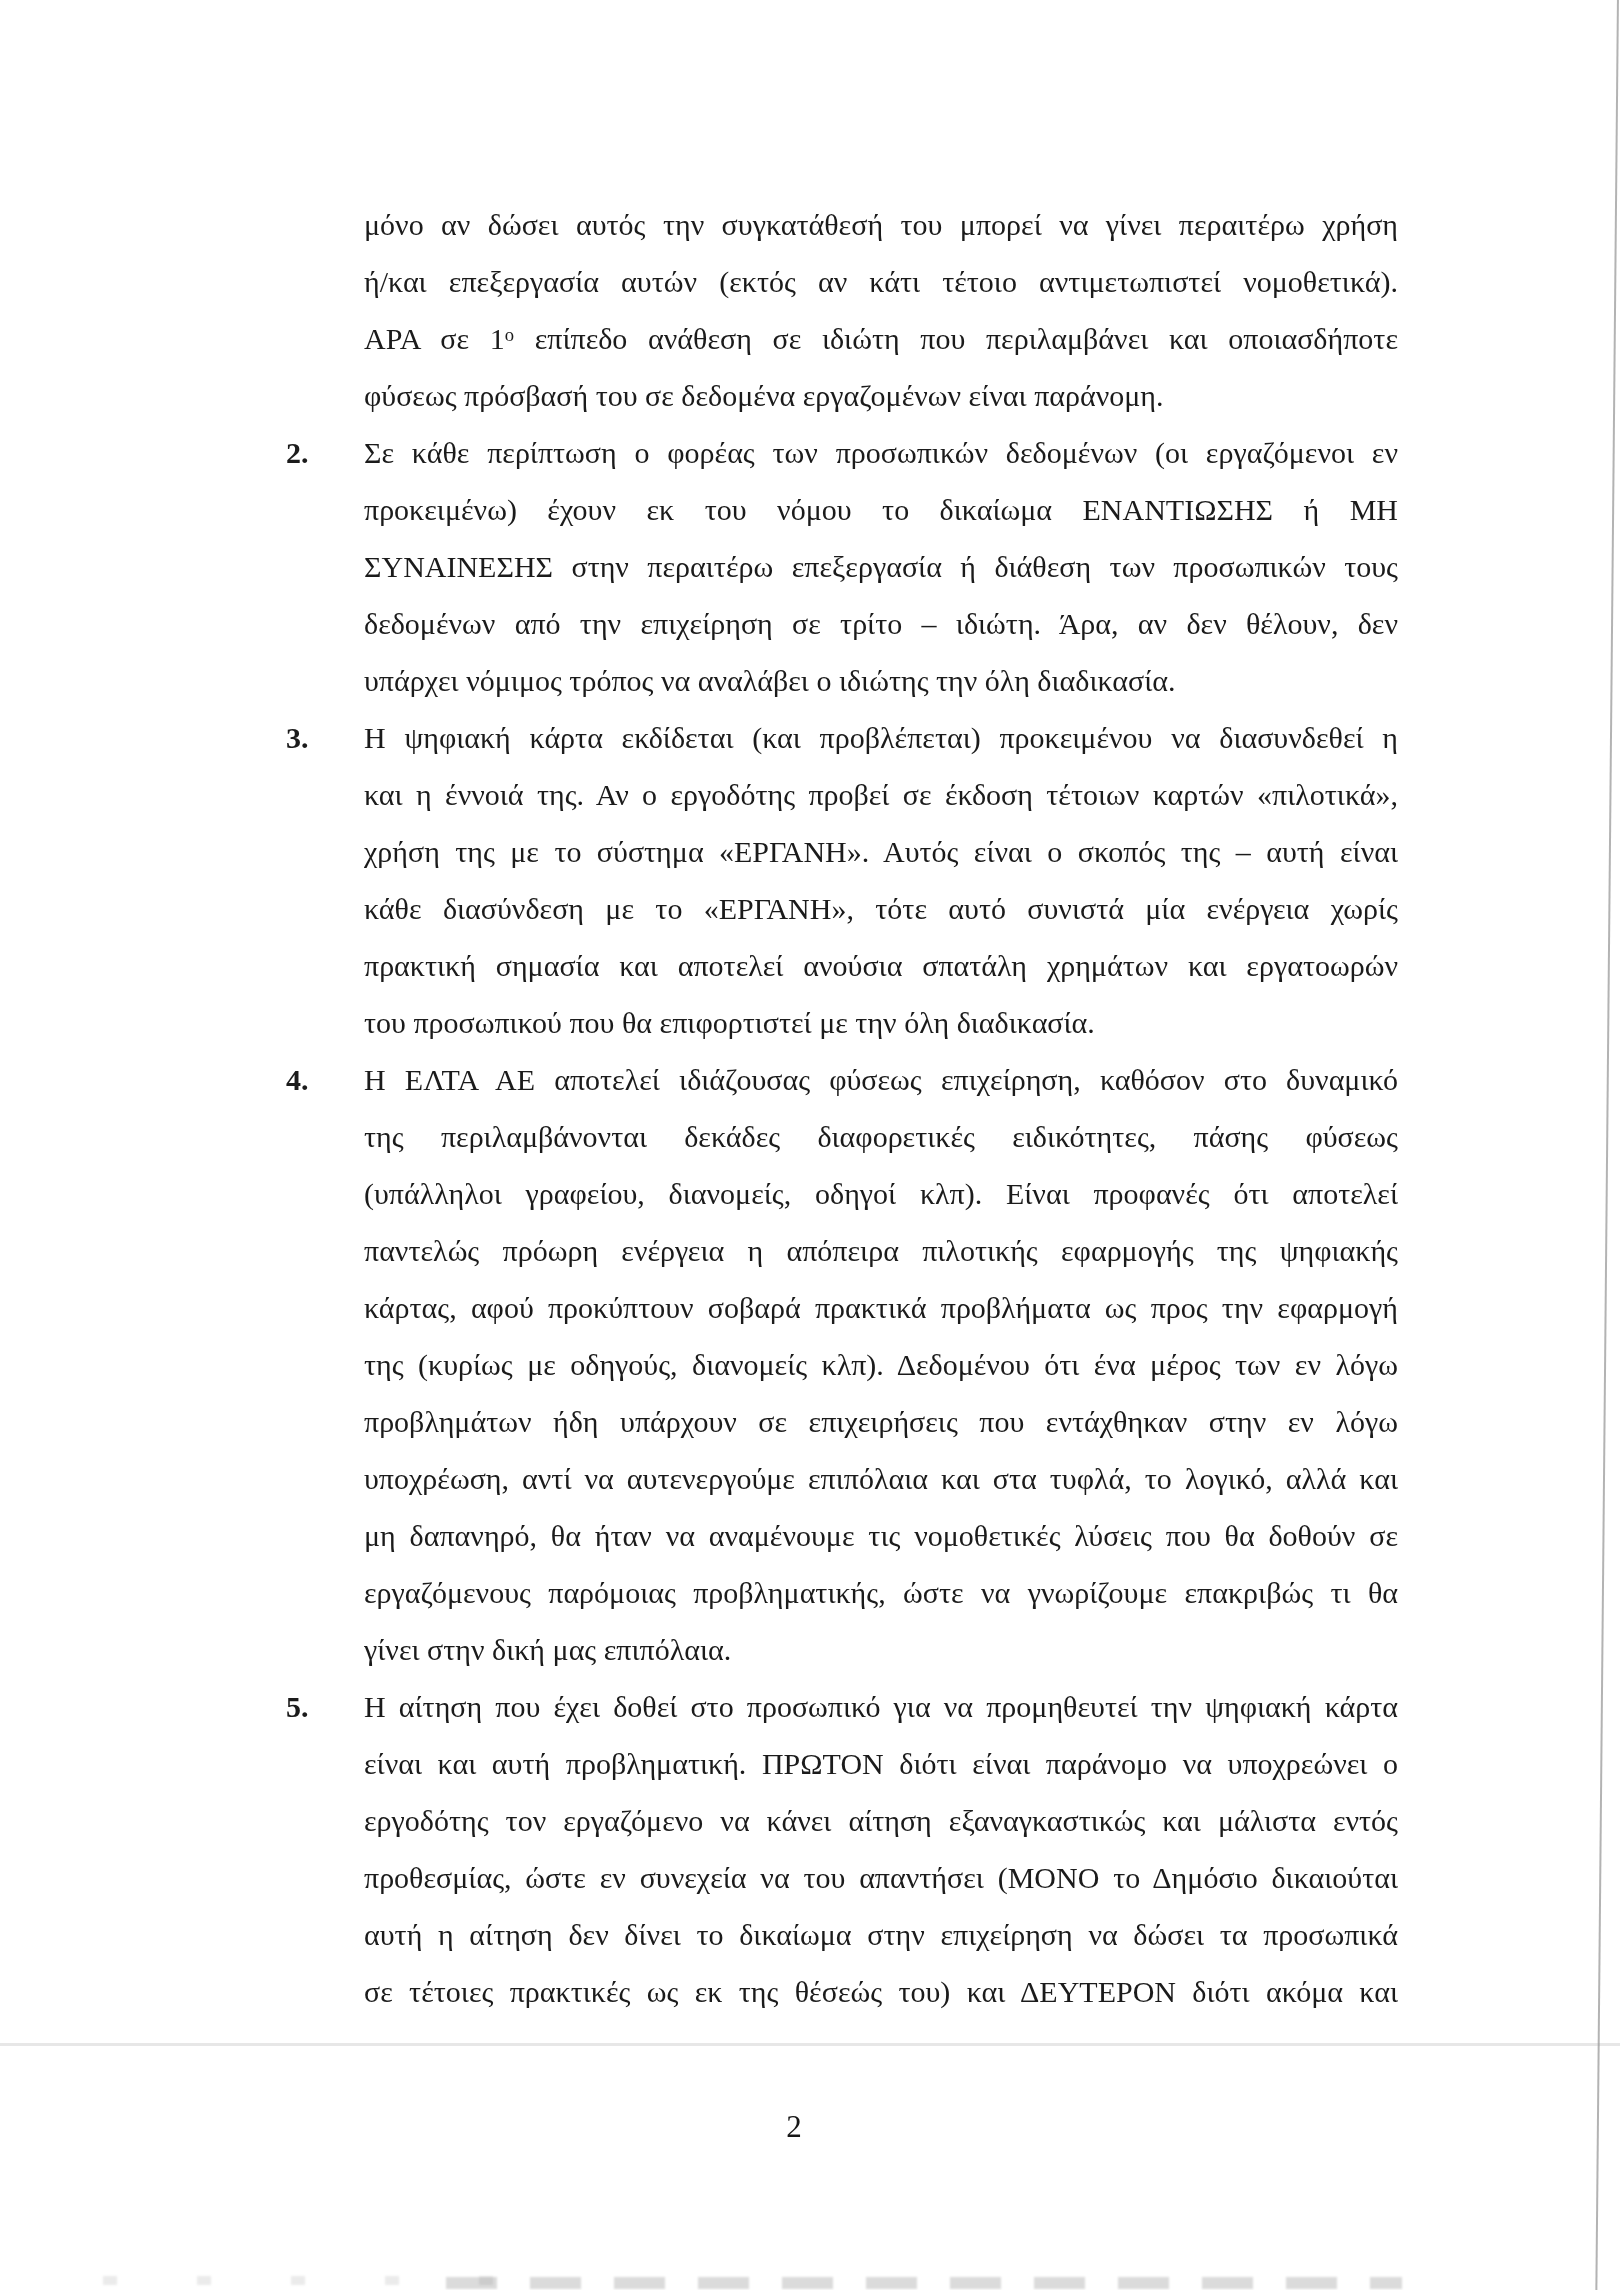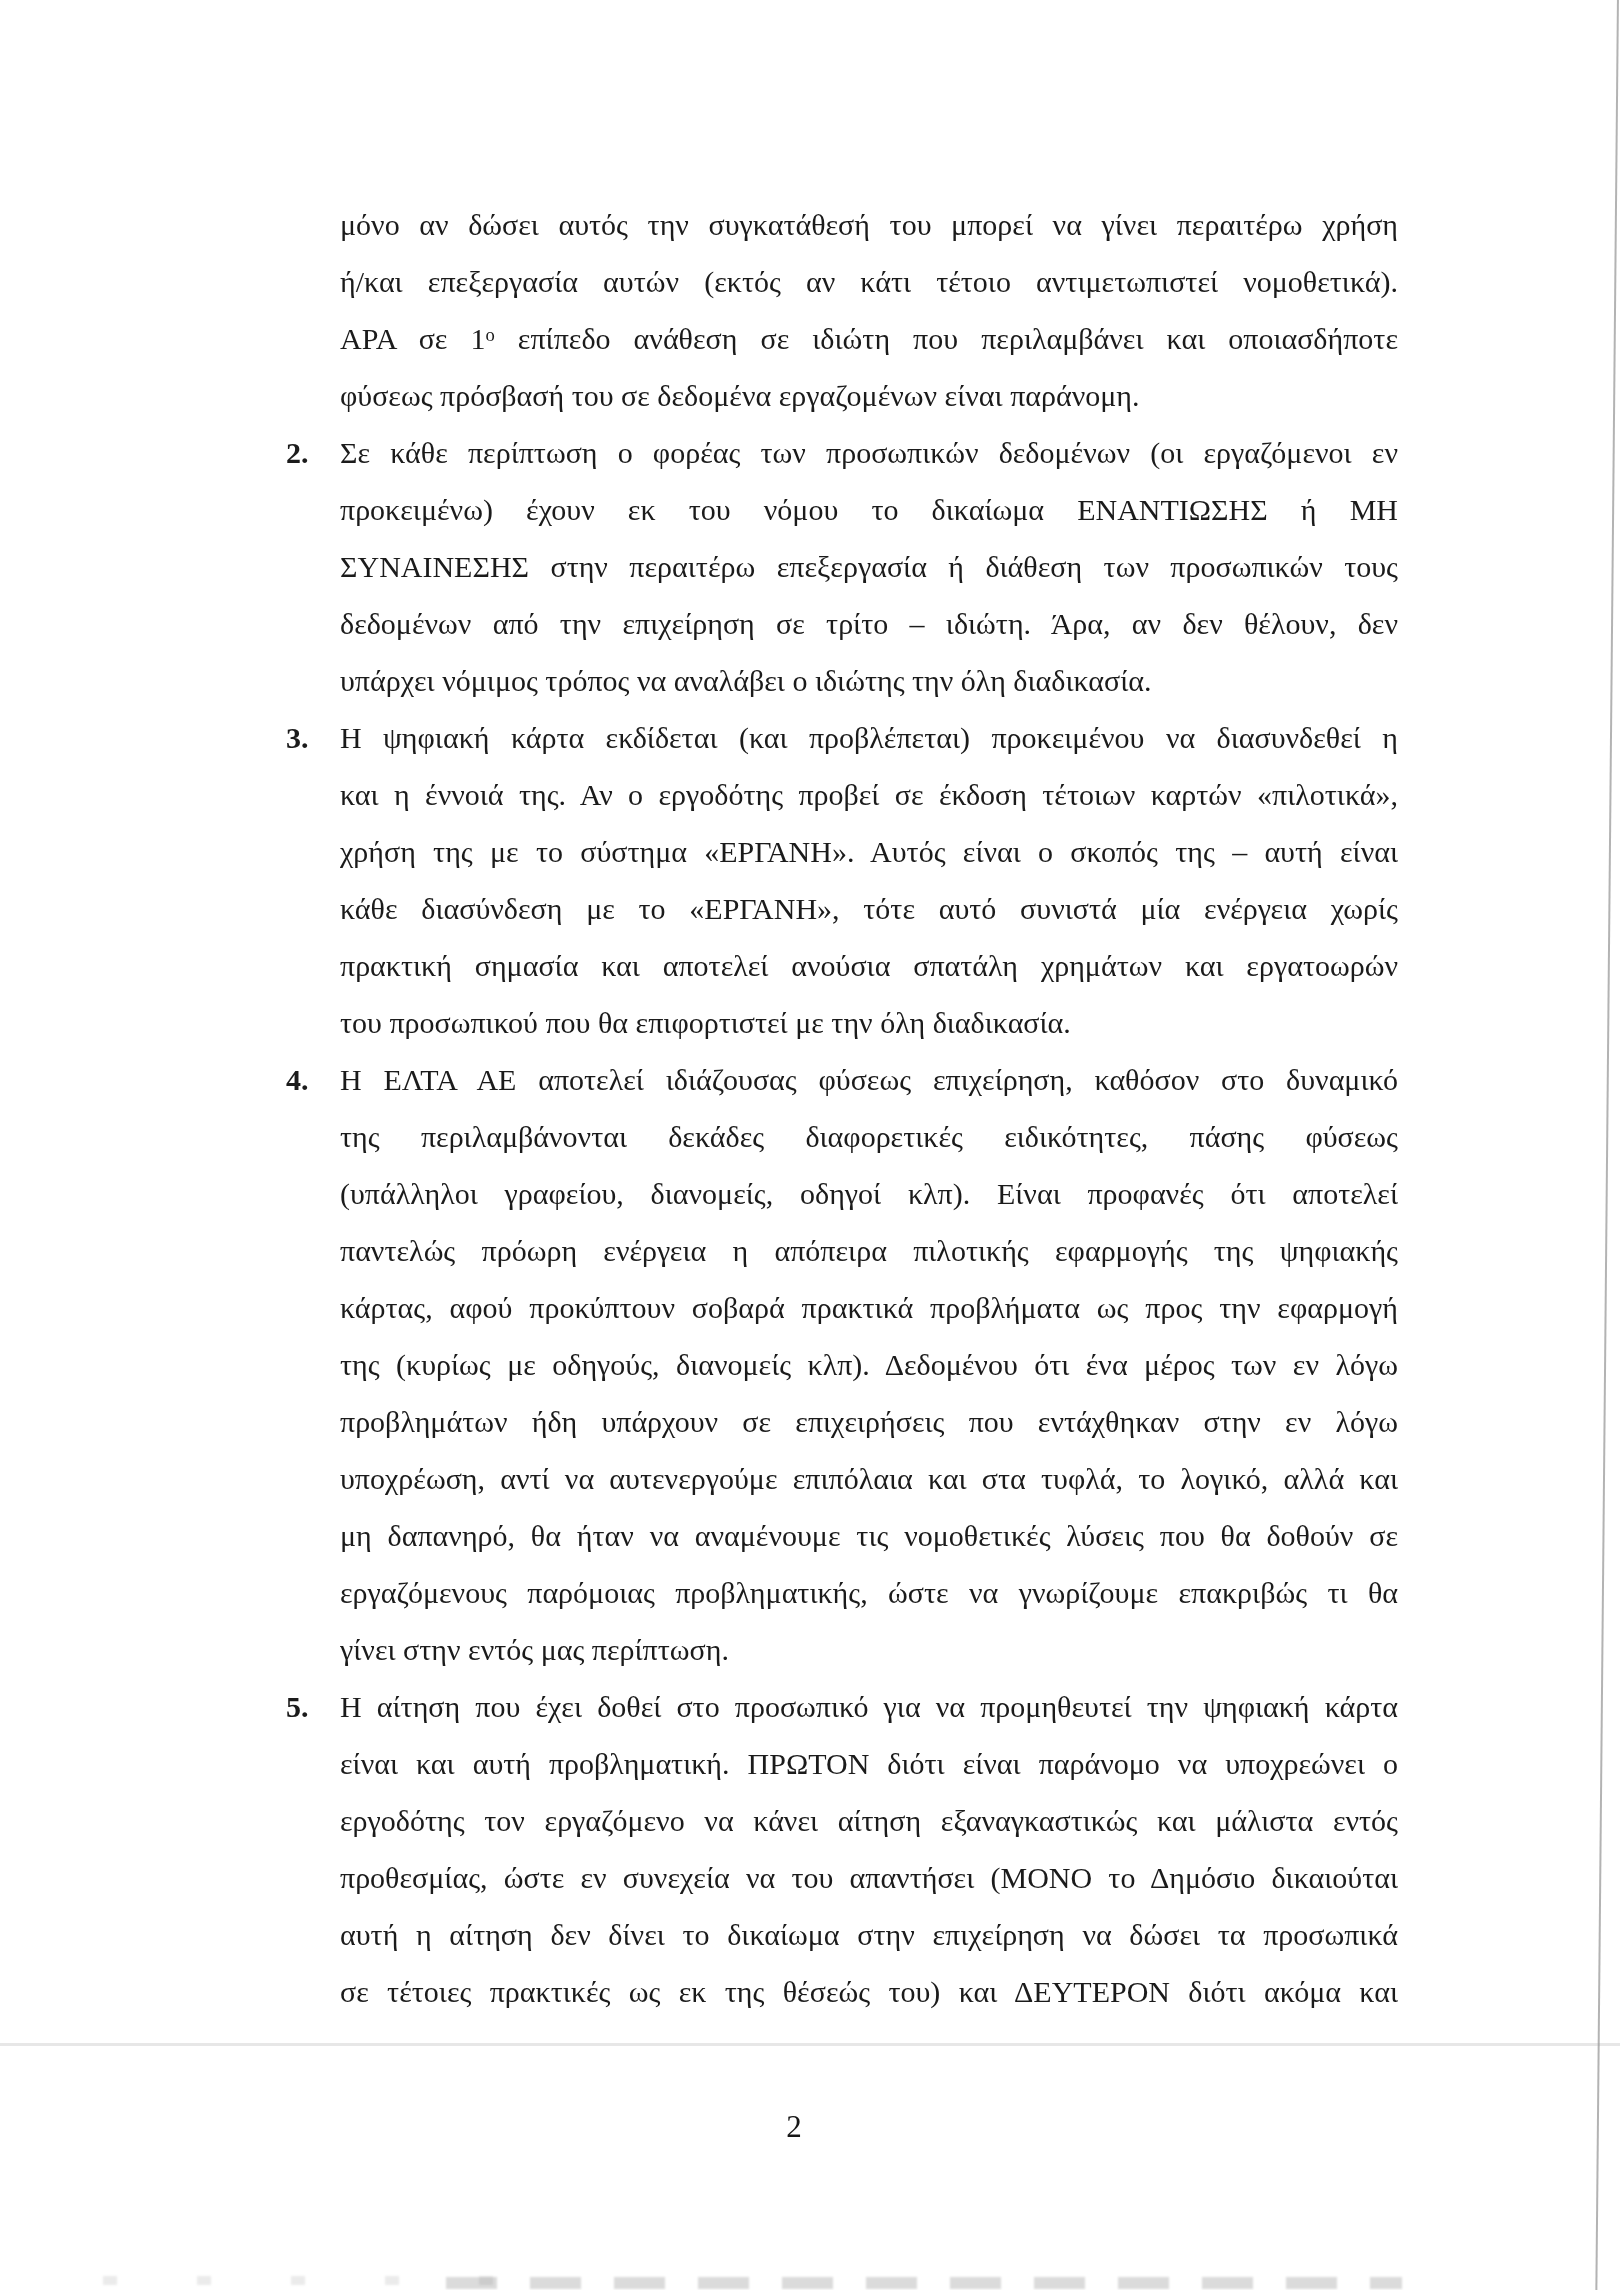--- a/index.html
+++ b/index.html
@@ -31,20 +31,21 @@
     position: absolute;
     left: -54px;
     top: 0;
     font-weight: bold;
   }
   .line {
     height: 57px;
     overflow: hidden;
     text-align: justify;
     text-align-last: justify;
+    margin-left: 24px;
   }
   .line.line-short {
     text-align-last: left;
   }
   .line .bold {
     font-weight: normal;
   }
   .line sup {
     font-size: 0.62em;
     line-height: 0;
@@ -136,21 +137,21 @@
         <div class="line"><span>Η ΕΛΤΑ ΑΕ αποτελεί ιδιάζουσας φύσεως επιχείρηση, καθόσον στο δυναμικό</span></div>
         <div class="line"><span>της περιλαμβάνονται δεκάδες διαφορετικές ειδικότητες, πάσης φύσεως</span></div>
         <div class="line"><span>(υπάλληλοι γραφείου, διανομείς, οδηγοί κλπ). Είναι προφανές ότι αποτελεί</span></div>
         <div class="line"><span>παντελώς πρόωρη ενέργεια η απόπειρα πιλοτικής εφαρμογής της ψηφιακής</span></div>
         <div class="line"><span>κάρτας, αφού προκύπτουν σοβαρά πρακτικά προβλήματα ως προς την εφαρμογή</span></div>
         <div class="line"><span>της (κυρίως με οδηγούς, διανομείς κλπ). Δεδομένου ότι ένα μέρος των εν λόγω</span></div>
         <div class="line"><span>προβλημάτων ήδη υπάρχουν σε επιχειρήσεις που εντάχθηκαν στην εν λόγω</span></div>
         <div class="line"><span>υποχρέωση, αντί να αυτενεργούμε επιπόλαια και στα τυφλά, το λογικό, αλλά και</span></div>
         <div class="line"><span>μη δαπανηρό, θα ήταν να αναμένουμε τις νομοθετικές λύσεις που θα δοθούν σε</span></div>
         <div class="line"><span>εργαζόμενους παρόμοιας προβληματικής, ώστε να γνωρίζουμε επακριβώς τι θα</span></div>
-        <div class="line line-short"><span>γίνει στην εντός μας περίπτωση.</span></div>
+        <div class="line line-short"><span>γίνει στην δική μας επιπόλαια.</span></div>
       </div>
       <div class="item">
         <span class="item-marker">5.</span>
         <div class="line"><span>Η αίτηση που έχει δοθεί στο προσωπικό για να προμηθευτεί την ψηφιακή κάρτα</span></div>
         <div class="line"><span>είναι και αυτή προβληματική. ΠΡΩΤΟΝ διότι είναι παράνομο να υποχρεώνει ο</span></div>
         <div class="line"><span>εργοδότης τον εργαζόμενο να κάνει αίτηση εξαναγκαστικώς και μάλιστα εντός</span></div>
         <div class="line"><span>προθεσμίας, ώστε εν συνεχεία να του απαντήσει (ΜΟΝΟ το Δημόσιο δικαιούται</span></div>
         <div class="line"><span>αυτή η αίτηση δεν δίνει το δικαίωμα στην επιχείρηση να δώσει τα προσωπικά</span></div>
         <div class="line"><span>σε τέτοιες πρακτικές ως εκ  της θέσεώς του) και ΔΕΥΤΕΡΟΝ διότι ακόμα και</span></div>
       </div>

